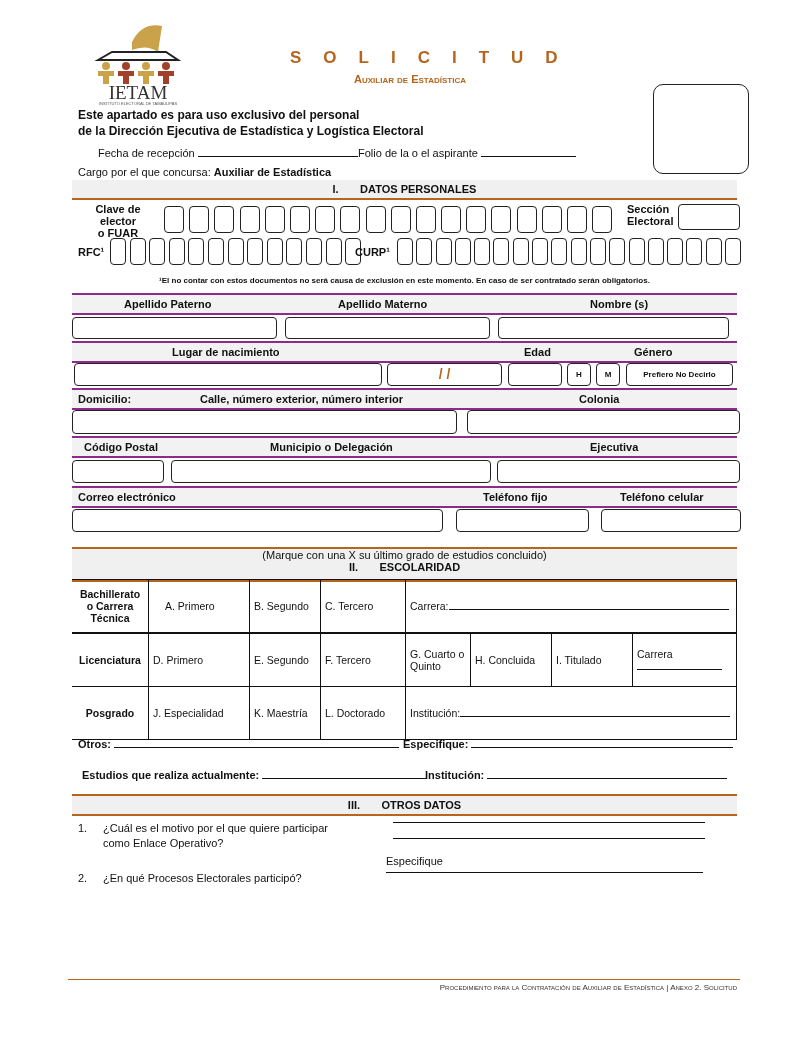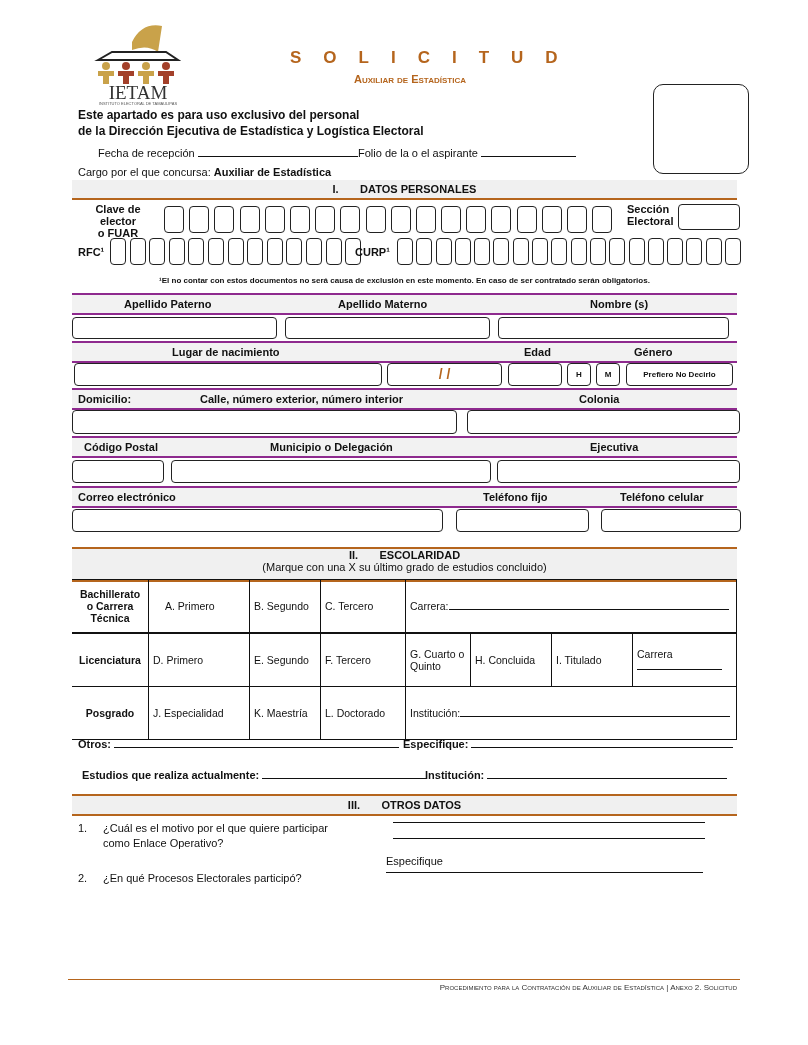--- a/index.html
+++ b/index.html
@@ -172,22 +172,22 @@
 <div class="labrow purple" style="top:486px;">
   <span style="left:6px;">Correo electrónico</span>
   <span style="left:411px;">Teléfono fijo</span>
   <span style="left:548px;">Teléfono celular</span>
 </div>
 <div class="box" style="left:72px;top:509px;width:371px;height:23px;"></div>
 <div class="box" style="left:456px;top:509px;width:133px;height:23px;"></div>
 <div class="box" style="left:601px;top:509px;width:140px;height:23px;"></div>
 
 <div class="abs sec-head" style="top:547px;height:31px;border-top:2px solid #b5651d;">
+  <div style="font-weight:normal;">(Marque con una X su último grado de estudios concluido)</div>
   <div><span>II.</span>&nbsp;&nbsp;&nbsp;&nbsp;&nbsp;&nbsp;&nbsp;<span>ESCOLARIDAD</span></div>
-  <div style="font-weight:normal;">(Marque con una X su último grado de estudios concluido)</div>
 </div>
 
 <table class="esc">
   <tbody>
       <tr>
     <td class="lab">Bachillerato o Carrera Técnica</td>
     <td style="width:80px;padding-left:16px;">A.  Primero</td>
     <td style="width:62px;">B.  Segundo</td>
     <td style="width:76px;">C.  Tercero</td>
     <td colspan="4"><span>Carrera:</span><span class="line" style="width:280px;"></span></td>

